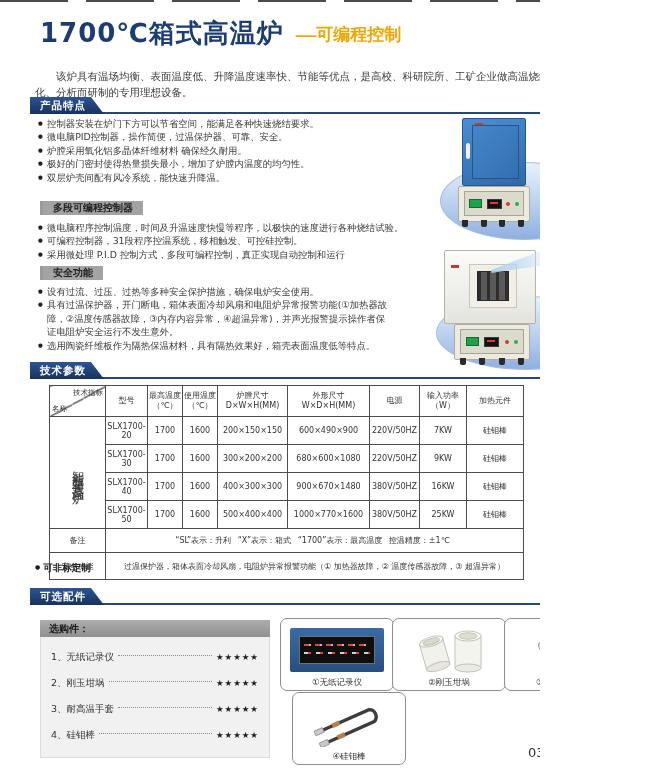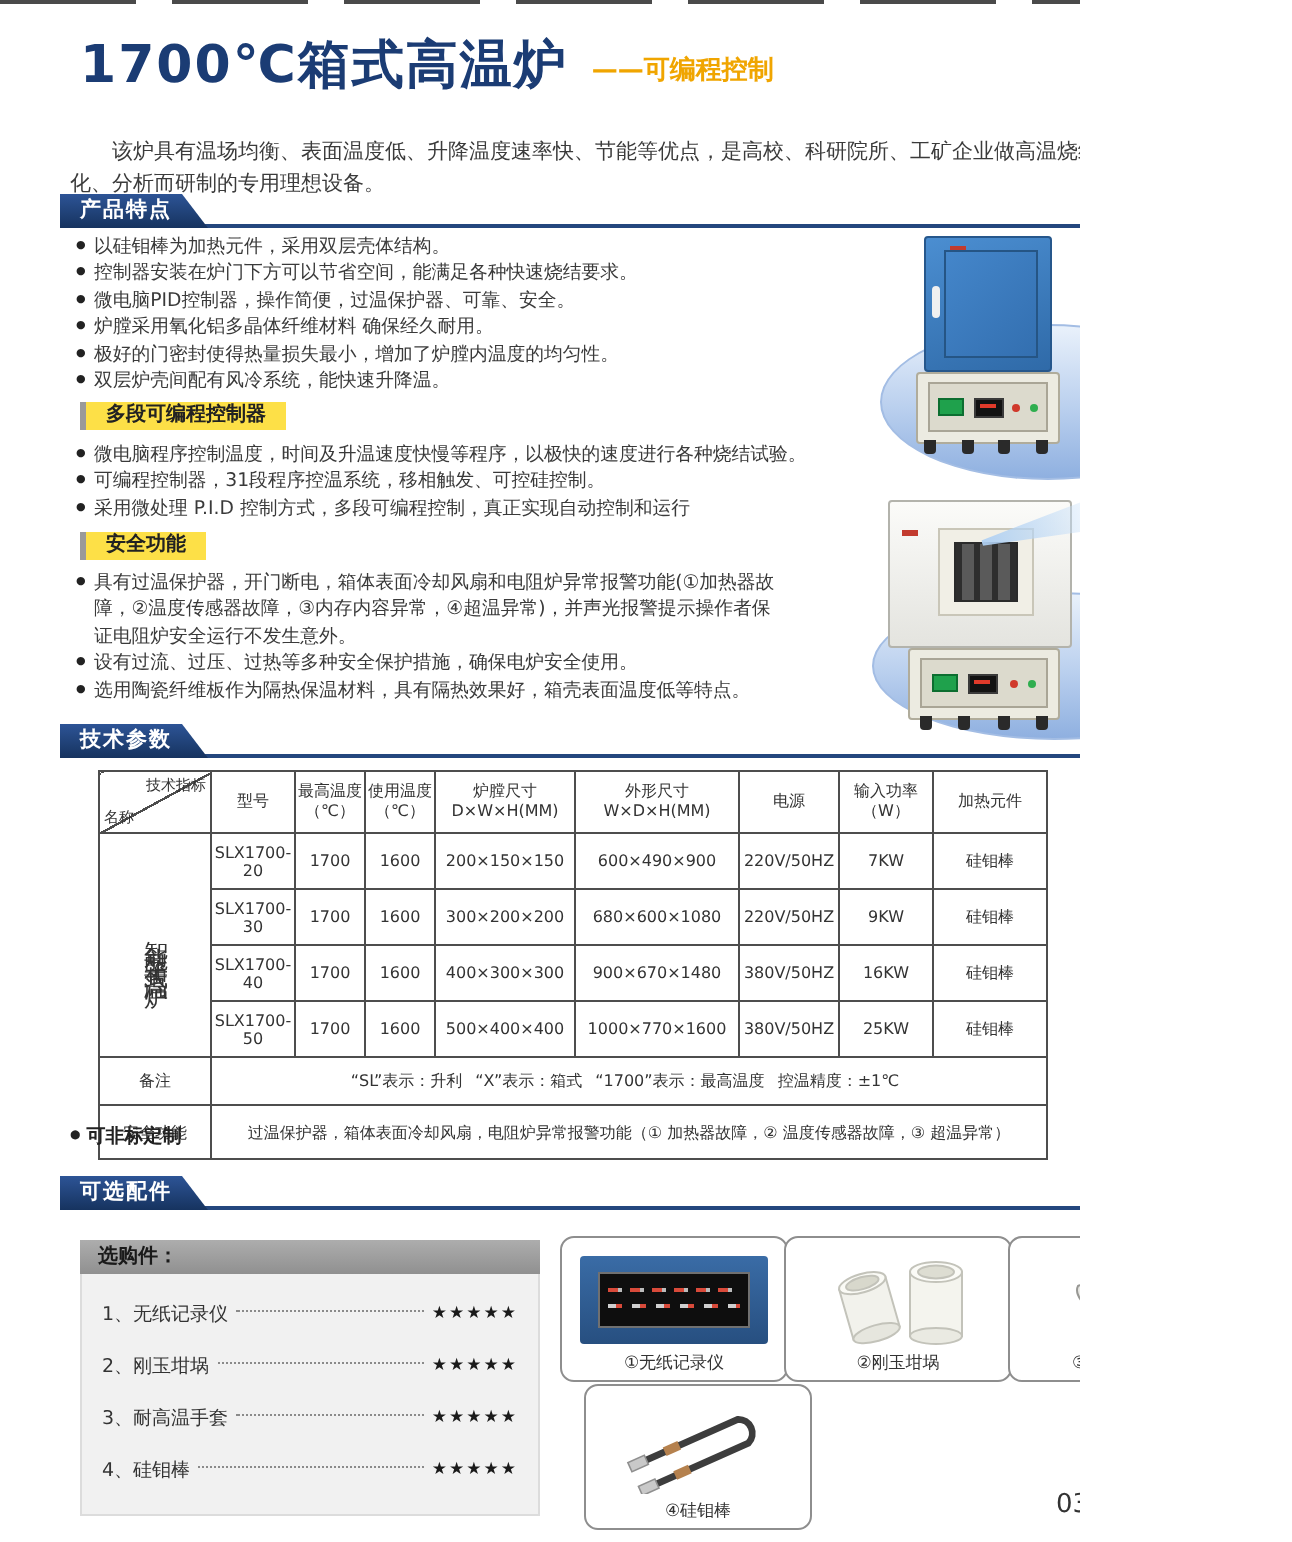--- a/index.html
+++ b/index.html
@@ -5,34 +5,34 @@
   html,body{margin:0;padding:0;background:#fff;}
   .page{
     position:relative;width:540px;height:771px;background:#fff;overflow:hidden;
     font-family:"DejaVu Sans","Liberation Sans",sans-serif;color:#3c3c3c;
   }
   .topstrip{position:absolute;left:0;top:0;width:100%;height:2px;
     background:repeating-linear-gradient(90deg,#4a4a4a 0 68px,transparent 68px 86px);}
   
   .title-row{position:absolute;left:40px;top:18px;display:flex;align-items:flex-end;white-space:nowrap;}
   .main-title{font-size:26px;font-weight:bold;color:#1b3c74;letter-spacing:1px;line-height:30px;}
-  .sub-title{font-size:13px;font-weight:bold;color:#f0a500;margin-left:12px;line-height:24px;}
+  .sub-title{font-size:17px;font-weight:bold;color:#f0a500;margin-left:12px;line-height:24px;font-family:Liberation Mono, monospace;}
   .intro{position:absolute;left:35px;top:57px;width:600px;font-size:10.5px;line-height:16.5px;
     text-indent:2em;color:#3b3b3b;}
   
   .tab-line{position:absolute;left:30px;width:546px;height:2px;background:#24477e;}
   .section-tab{position:absolute;left:30px;height:17px;line-height:17px;padding:0 18px 0 10px;
     background:linear-gradient(180deg,#2d5496 0%,#16335f 100%);color:#fff;font-size:10.5px;font-weight:bold;
     clip-path:polygon(0 0,calc(100% - 13px) 0,100% 100%,0 100%);letter-spacing:1px;}
   
   .blist{position:absolute;left:38px;margin:0;padding:0;list-style:none;font-size:9.4px;line-height:13.4px;color:#3a3a3a;}
   .blist li{position:relative;padding-left:9px;}
   .blist li::before{content:"●";position:absolute;left:0;top:0;font-size:5.5px;line-height:13.4px;color:#222;}
   .sub-label{position:absolute;left:40px;height:14px;line-height:14px;padding:0 10px;
-    background:#fde047;border-left:3px solid #9a9a9a;font-size:10px;font-weight:bold;color:#222;}
+    background:#a3a3a3;border-left:3px solid #9a9a9a;font-size:10px;font-weight:bold;color:#222;}
   
   .fgroup{position:absolute;}
   .ellipse{position:absolute;border-radius:50%;
     background:linear-gradient(180deg,#e9f1fb 0%,#b9cfee 55%,#8fb0e0 100%);border:1px solid #a3bde4;}
   .cubeA{position:absolute;left:24px;top:6px;width:62px;height:66px;
     background:linear-gradient(160deg,#4b8ed1,#2f6aa8);border:1px solid #26578c;border-radius:2px;}
   .cubeA .door{position:absolute;left:9px;top:6px;right:6px;bottom:6px;
     background:linear-gradient(135deg,#4486ca,#336fb0);border:1px solid #255585;}
   .cubeA .handle{position:absolute;left:3px;top:24px;width:4px;height:16px;background:#f0f0f0;border-radius:2px;}
   .logo-dot{position:absolute;left:12px;top:4px;width:8px;height:3px;background:#c23b2e;}
@@ -113,39 +113,38 @@
   <div class="title-row">
     <span class="main-title">1700℃箱式高温炉</span>
     <span class="sub-title">——可编程控制</span>
   </div>
   <p class="intro">该炉具有温场均衡、表面温度低、升降温度速率快、节能等优点，是高校、科研院所、工矿企业做高温烧结、高温退火、熔化、分析而研制的专用理想设备。</p>
 
   <div class="tab-line" style="top:112px;"></div>
   <div class="section-tab" style="top:97px;">产品特点</div>
 
   <ul class="blist" style="top:117px;width:420px;">
-    <li>以硅钼棒为加热元件，采用双层壳体结构。</li>
     <li>控制器安装在炉门下方可以节省空间，能满足各种快速烧结要求。</li>
     <li>微电脑PID控制器，操作简便，过温保护器、可靠、安全。</li>
     <li>炉膛采用氧化铝多晶体纤维材料 确保经久耐用。</li>
     <li>极好的门密封使得热量损失最小，增加了炉膛内温度的均匀性。</li>
     <li>双层炉壳间配有风冷系统，能快速升降温。</li>
   </ul>
 
   <div class="sub-label" style="top:201px;">多段可编程控制器</div>
   <ul class="blist" style="top:221px;width:420px;">
     <li>微电脑程序控制温度，时间及升温速度快慢等程序，以极快的速度进行各种烧结试验。</li>
     <li>可编程控制器，31段程序控温系统，移相触发、可控硅控制。</li>
     <li>采用微处理 P.I.D 控制方式，多段可编程控制，真正实现自动控制和运行</li>
   </ul>
 
   <div class="sub-label" style="top:266px;">安全功能</div>
   <ul class="blist" style="top:285px;width:350px;">
+    <li>设有过流、过压、过热等多种安全保护措施，确保电炉安全使用。</li>
     <li>具有过温保护器，开门断电，箱体表面冷却风扇和电阻炉异常报警功能(①加热器故障，②温度传感器故障，③内存内容异常，④超温异常)，并声光报警提示操作者保证电阻炉安全运行不发生意外。</li>
-    <li>设有过流、过压、过热等多种安全保护措施，确保电炉安全使用。</li>
     <li>选用陶瓷纤维板作为隔热保温材料，具有隔热效果好，箱壳表面温度低等特点。</li>
   </ul>
 
   <div class="fgroup" style="left:438px;top:112px;width:172px;height:128px;">
     <div class="ellipse" style="left:2px;top:50px;width:166px;height:76px;"></div>
     <div class="cubeA">
       <div class="logo-dot"></div>
       <div class="door"></div>
       <div class="handle"></div>
     </div>

